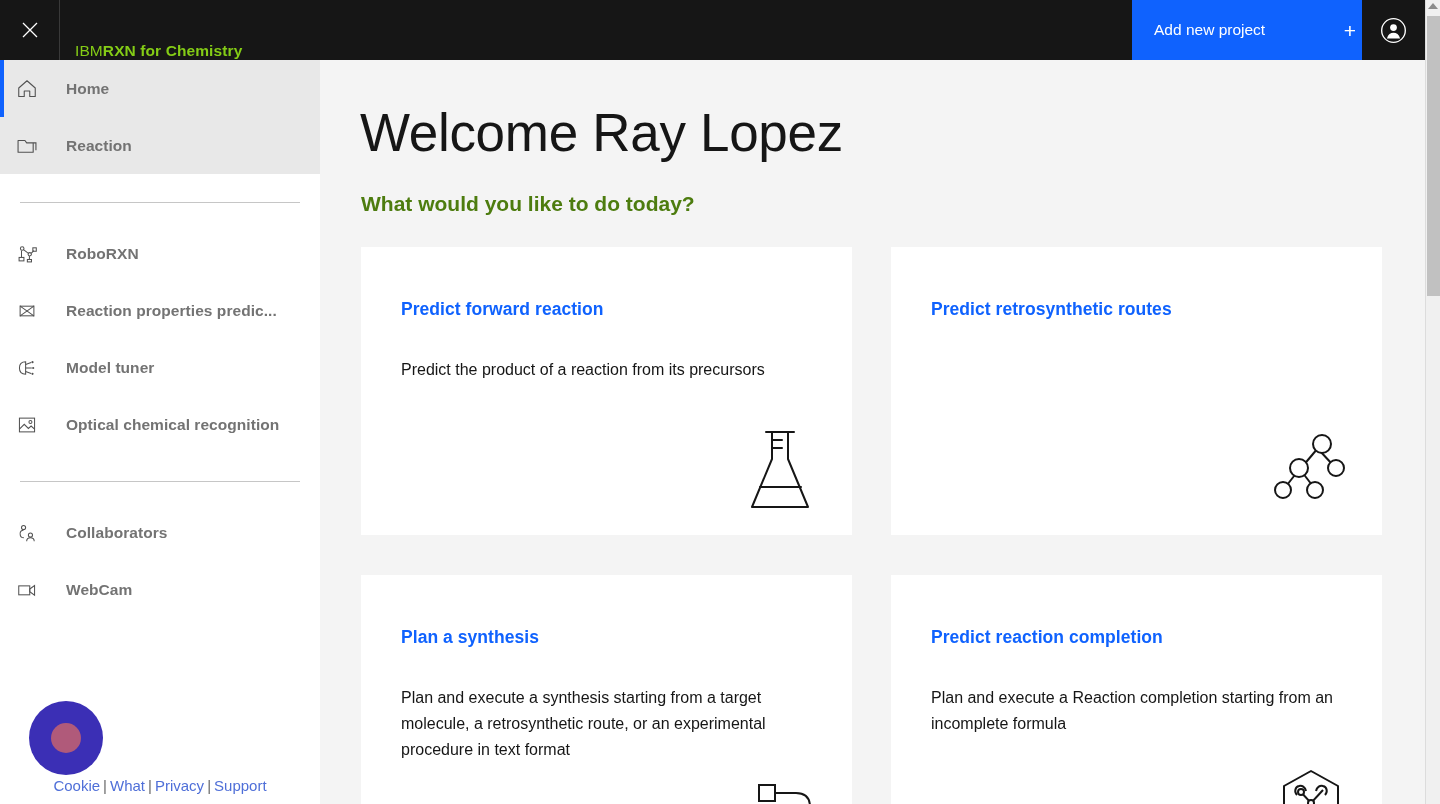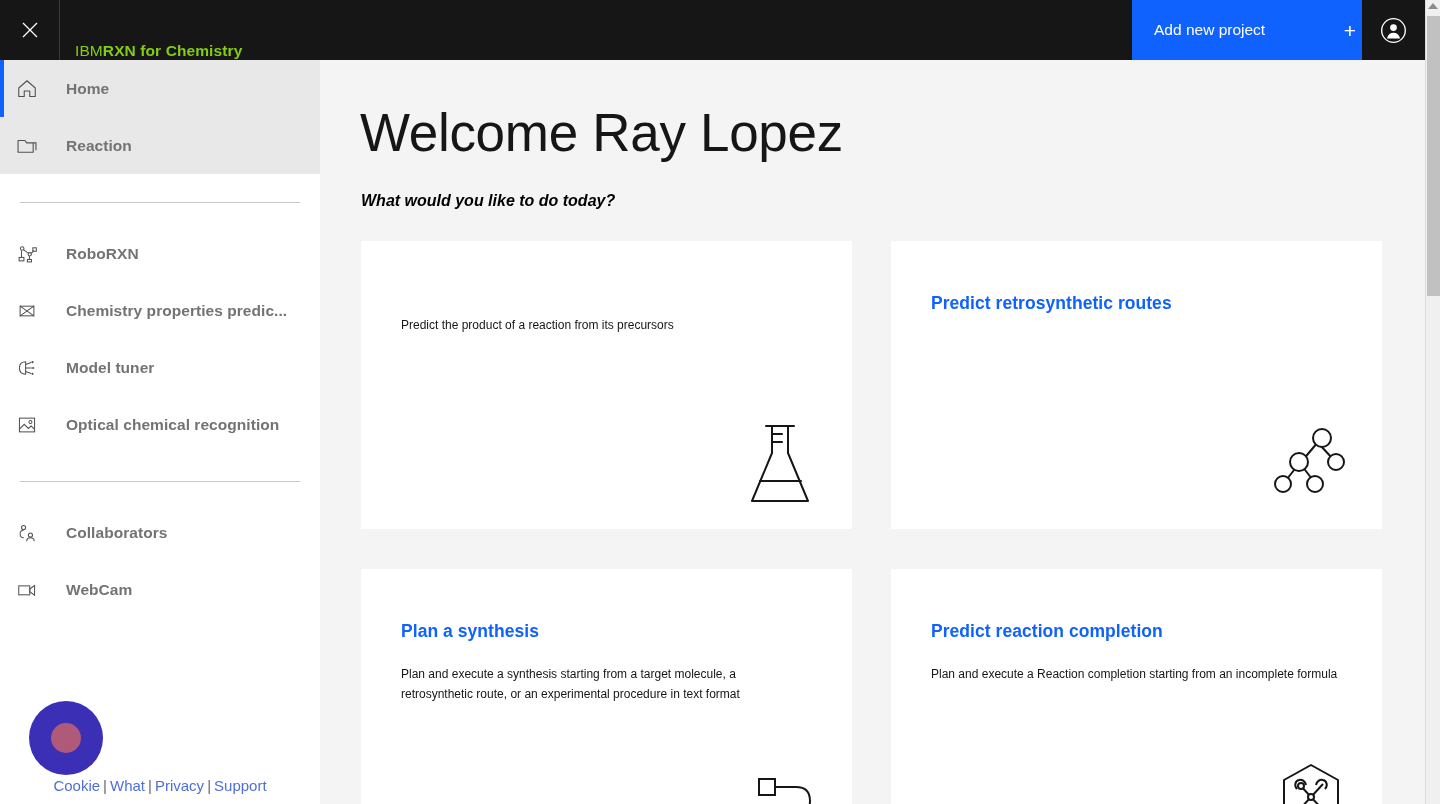--- a/index.html
+++ b/index.html
@@ -138,25 +138,24 @@
   }
   .page-title {
     font-size: 53px;
     font-weight: 300;
     color: #161616;
     letter-spacing: -0.3px;
     padding: 43px 0 0 40px;
     line-height: 1.12;
   }
   .page-sub {
-    font-size: 16px;
+    font-size: 21px;
     font-weight: 700;
-    color: #000000;
+    color: #4d7c0f;
     padding: 30px 0 0 41px;
-    font-style: italic;
   }
 
   .card-grid {
     display: grid;
     grid-template-columns: 491px 491px;
     column-gap: 39px;
     row-gap: 40px;
     padding: 31px 0 0 41px;
   }
   .card {
@@ -168,22 +167,22 @@
     padding: 52px 40px 0 40px;
   }
   .card-title {
     color: #0f62fe;
     font-size: 17.5px;
     font-weight: 700;
     letter-spacing: .05px;
     line-height: 1.2;
   }
   .card-desc {
-    margin-top: 23px;
-    font-size: 12px;
+    margin-top: 37px;
+    font-size: 16px;
     font-weight: 400;
     color: #161616;
     line-height: 1.62;
     max-width: 410px;
   }
   .card-icon {
     position: absolute;
     right: 32px;
     bottom: 20px;
     width: 78px; height: 86px;
@@ -304,21 +303,21 @@
             <g fill="none" stroke="#525252" stroke-width="1.5">
               <path d="M6 8 L6 24"></path>
               <path d="M26 8 L26 24"></path>
               <path d="M6 9 L26 23"></path>
               <path d="M6 23 L26 9"></path>
               <path d="M6 9 L26 9"></path>
               <path d="M6 23 L26 23"></path>
             </g>
           </svg>
         </span>
-        <span class="lbl">Chemistry properties predic...</span>
+        <span class="lbl">Reaction properties predic...</span>
       </div>
 
       <div class="nav-item">
         <span class="ic">
           <svg width="22" height="22" viewBox="0 0 32 32" aria-hidden="true">
             <g fill="none" stroke="#525252" stroke-width="1.5">
               <path d="M14 7 C8 7 5 11 5 16 C5 21 8 25 14 25 L14 7 Z"></path>
               <path d="M14 11 L22 8"></path>
               <path d="M14 16 L23 16"></path>
               <path d="M14 21 L22 24"></path>
@@ -384,20 +383,21 @@
   </div>
 
   <div class="main">
 
     <h1 class="page-title">Welcome Ray Lopez</h1>
     <div class="page-sub">What would you like to do today?</div>
 
     <div class="card-grid">
 
       <div class="card">
+        <div class="card-title">Predict forward reaction</div>
         <div class="card-desc">Predict the product of a reaction from its precursors</div>
         <div class="card-icon">
           <svg width="74" height="86" viewBox="0 0 74 86" aria-hidden="true">
             <g fill="none" stroke="#161616" stroke-width="2" stroke-linejoin="round" stroke-linecap="round">
               <path d="M22 3 L50 3"></path>
               <path d="M28 3 L28 30 L8 78 L64 78 L44 30 L44 3"></path>
               <path d="M28 11 L38 11"></path>
               <path d="M28 19 L38 19"></path>
               <path d="M16 58 L57 58"></path>
             </g>

